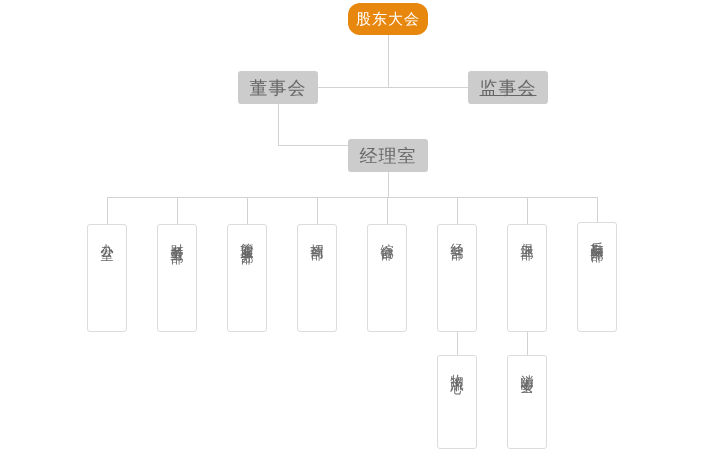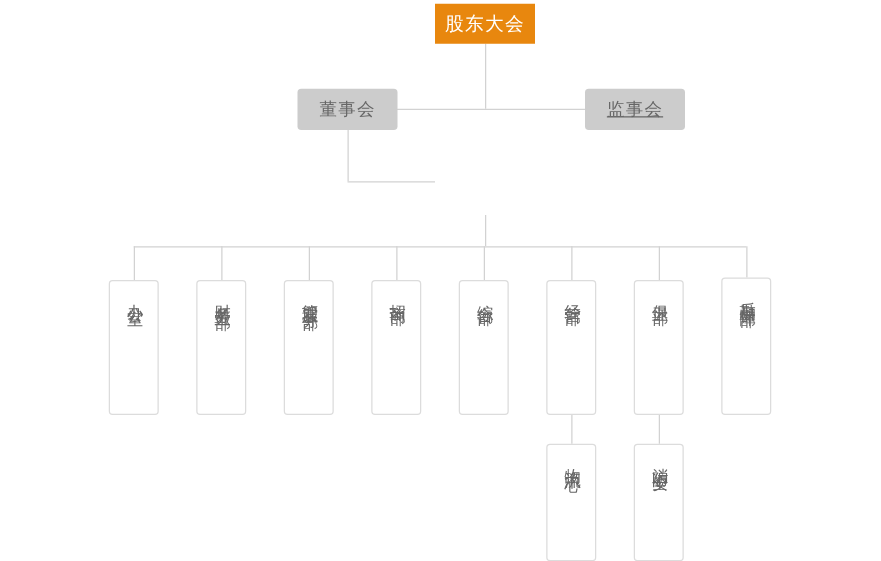--- a/index.html
+++ b/index.html
@@ -36,28 +36,28 @@
     justify-content: center;
     border-radius: 3px;
   }
 
   
   .node.root {
     background: #e8870e;
     color: #ffffff;
     font-size: 15px;
     letter-spacing: 1px;
-    border-radius: 0;
+    border-radius: 12px;
   }
 
   
   .node.grey {
     background: #cccccc;
     color: #666666;
-    font-size: 14px;
+    font-size: 18px;
     letter-spacing: 1px;
   }
 
   
   .node.dept {
     background: #ffffff;
     border: 1px solid #dcdcdc;
     color: #666666;
     font-size: 13px;
     border-radius: 3px;
@@ -121,20 +121,23 @@
   </div>
 
   <div class="node grey" style="left:238px; top:71px; width:80px; height:33px;">
     <span>董事会</span>
   </div>
 
   <div class="node grey" style="left:468px; top:71px; width:80px; height:33px;text-decoration:underline;">
     <span>监事会</span>
   </div>
 
+  <div class="node grey" style="left:348px; top:139px; width:80px; height:33px;">
+    <span>经理室</span>
+  </div>
 
   <div class="node dept" style="left:87px; top:224px; width:40px; height:108px;">
     <span class="vtext">办公室</span>
   </div>
 
   <div class="node dept" style="left:157px; top:224px; width:40px; height:108px;">
     <span class="vtext">财务劳工部</span>
   </div>
 
   <div class="node dept" style="left:227px; top:224px; width:40px; height:108px;">

